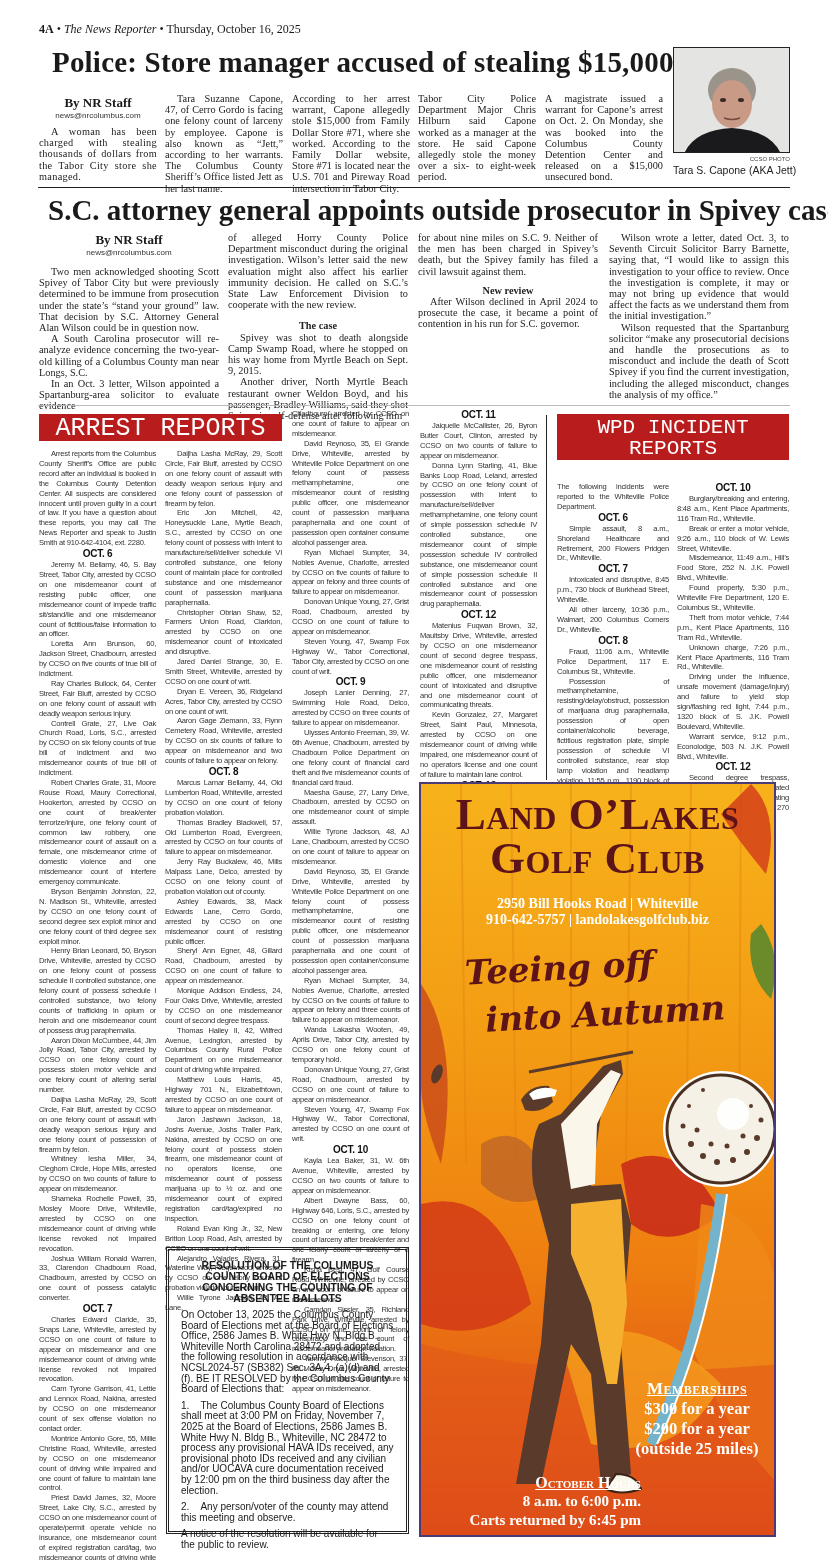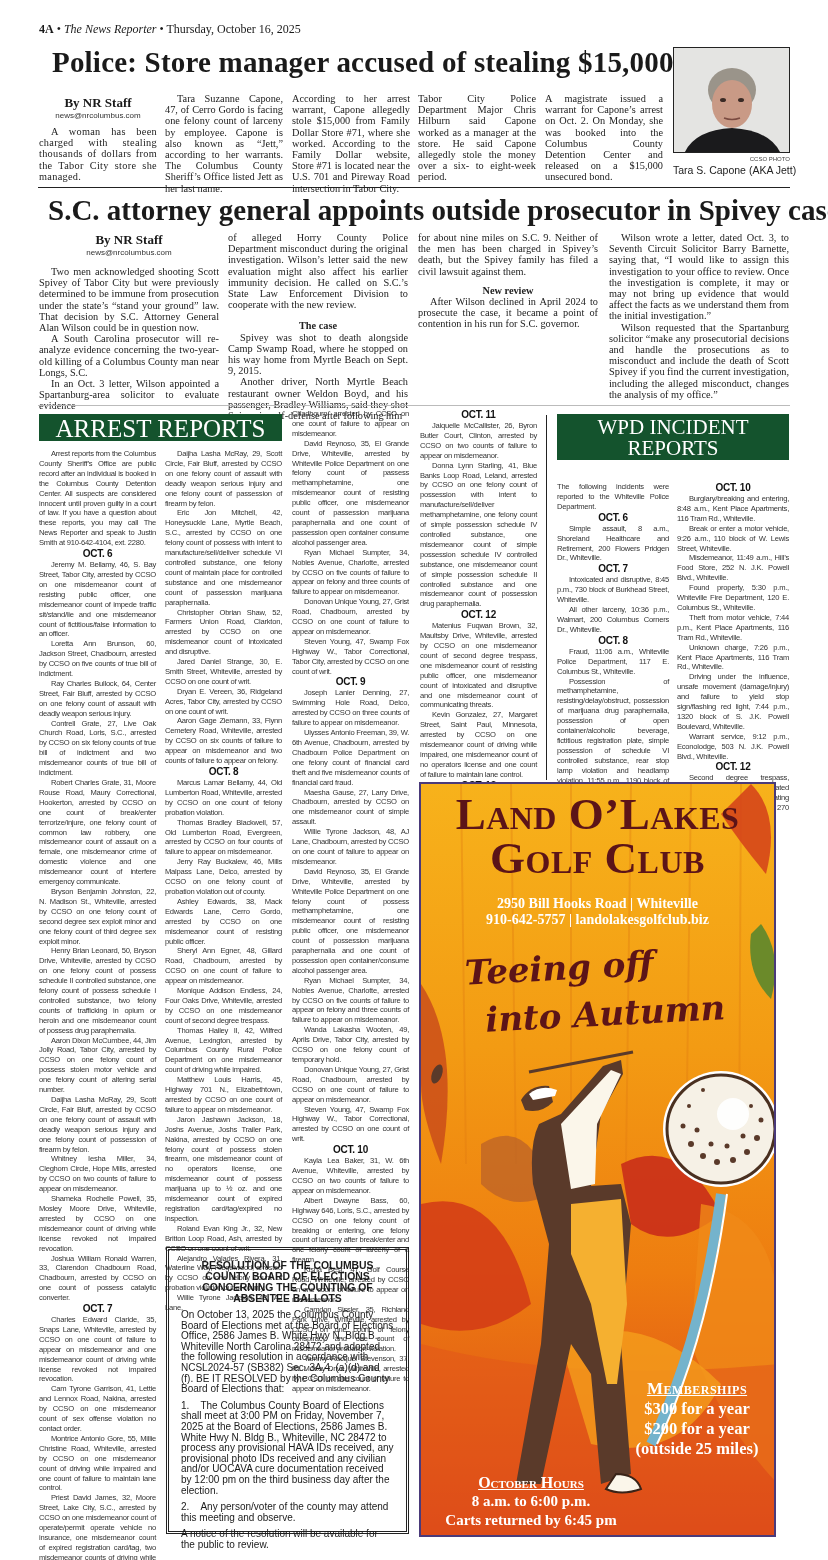--- a/index.html
+++ b/index.html
@@ -10,21 +10,21 @@
 .folio i{font-style:italic}
 .hl1{left:52px;top:46px;font-family:"Liberation Serif",serif;font-weight:bold;font-size:29px;letter-spacing:0.2px;white-space:nowrap;color:#1a1a1a}
 .hl2{left:48px;top:194px;font-family:"Liberation Serif",serif;font-weight:bold;font-size:29px;white-space:nowrap}
 .body{font-family:"Liberation Serif",serif;font-size:10.3px;line-height:11.2px;text-align:justify;color:#222}
 .body p{text-indent:12px}
 .byline{text-align:center;font-family:"Liberation Serif",serif}
 .byline .n{font-weight:bold;font-size:13px}
 .byline .e{font-size:8px;font-family:"Liberation Sans",sans-serif;color:#333}
 .rule{height:1px;background:#222}
 .sub{font-weight:bold;text-align:center;text-indent:0 !important;margin-top:8px}
-.banner{background:#14532d;color:#fff;font-family:Liberation Serif, serif;text-align:center;line-height:1}
+.banner{background:#b91c1c;color:#fff;font-family:Liberation Mono, monospace;text-align:center;line-height:1}
 .ar{font-family:"Liberation Sans",sans-serif;font-size:7.6px;line-height:9.9px;text-align:justify;color:#333;letter-spacing:-0.25px}
 .ar p{text-indent:12px}
 .ar .d{font-weight:bold;text-align:center;text-indent:0;font-size:10px;line-height:12px;color:#111}
 .vrule{width:1px;background:#222}
 .notice{border:3px double #222;padding:10px 12px;font-family:Liberation Sans, sans-serif}
 .notice h3{text-align:center;font-size:10.4px;line-height:11px;font-weight:bold;margin-bottom:6px}
 .notice p{font-size:10px;line-height:10.6px;margin-bottom:6px}
 .ad{border:2px solid #4a3a7a;overflow:hidden;background:linear-gradient(180deg,#f7b21b 0%,#f39b13 35%,#ee7d10 65%,#d9421a 100%)}
 .adtxt{position:absolute;width:100%;text-align:center;font-family:"Liberation Serif",serif}
 </style>
@@ -290,18 +290,18 @@
     <div>Teeing off</div>
     <div style="padding-left:18px">into Autumn</div>
   </div>
 
   <div class="abs" style="left:196px;top:595px;width:160px;text-align:center;font-family:'Liberation Serif',serif;color:#fff;font-weight:bold">
     <div style="font-size:17px;font-variant:small-caps;text-decoration:underline;letter-spacing:0.5px">Memberships</div>
     <div style="font-size:16.5px;line-height:20px">$300 for a year</div>
     <div style="font-size:16.5px;line-height:20px">$200 for a year</div>
     <div style="font-size:16.5px;line-height:20px">(outside 25 miles)</div>
   </div>
-  <div class="abs" style="left:0;top:690px;width:220px;text-align:center;font-family:'Liberation Serif',serif;color:#fff;font-weight:bold">
+  <div class="abs" style="left:0;top:690px;width:220px;text-align:right;font-family:'Liberation Serif',serif;color:#fff;font-weight:bold">
     <div style="font-size:16px;font-variant:small-caps;text-decoration:underline">October Hours</div>
     <div style="font-size:15px;line-height:19px">8 a.m. to 6:00 p.m.</div>
     <div style="font-size:15px;line-height:19px">Carts returned by 6:45 pm</div>
   </div>
 </div>
 
 </body></html>

